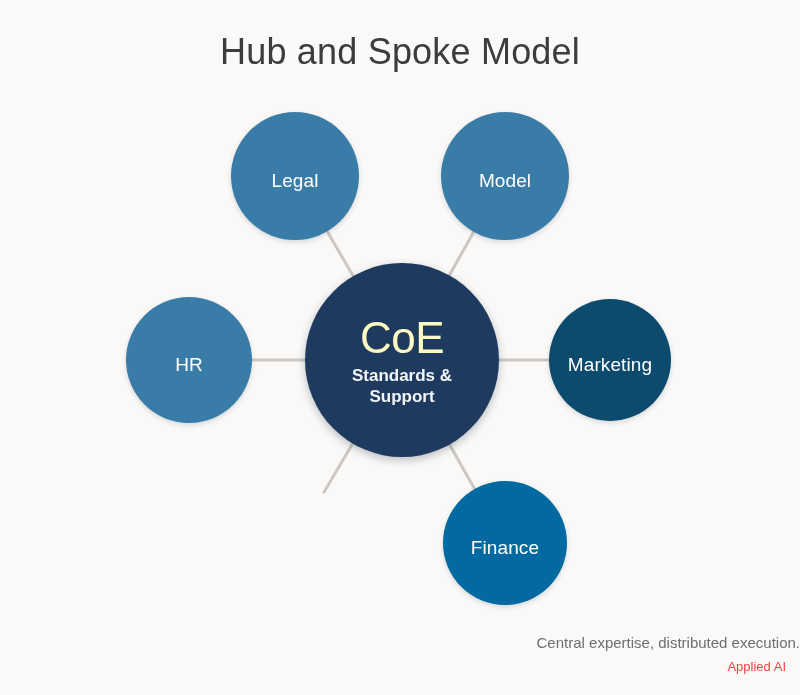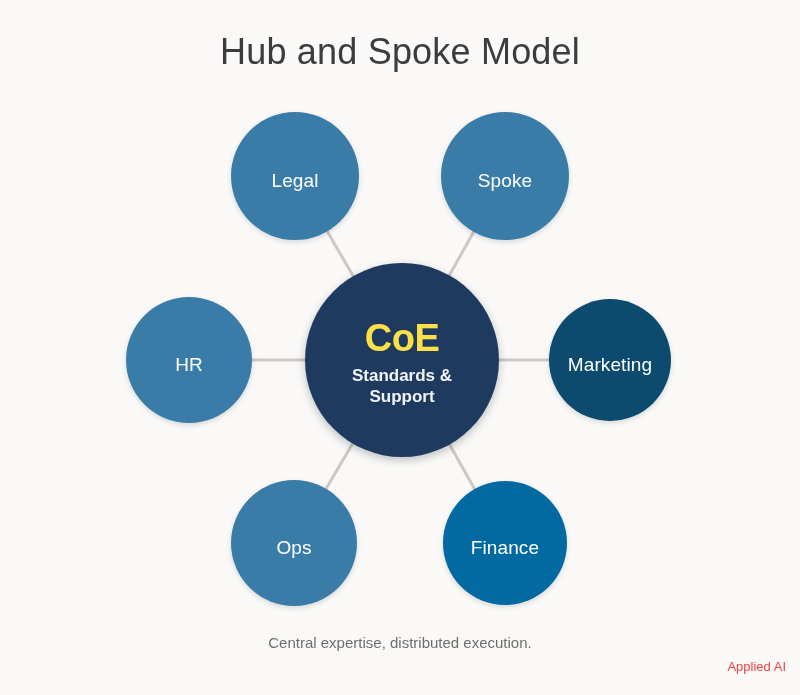--- a/index.html
+++ b/index.html
@@ -60,40 +60,40 @@
     white-space: nowrap;
     letter-spacing: 0.1px;
     margin-top: 10px;
   }
   #hub-node {
     background: #1e3a5f;
     box-shadow: 0 3px 9px rgba(20,35,60,0.28);
     z-index: 3;
   }
   #hub-title {
-    font-size: 38px;
-    font-weight: 700;
+    font-size: 44px;
+    font-weight: 400;
     line-height: 48px;
-    color: #fde047;
+    color: #fef9c3;
     letter-spacing: -0.5px;
   }
   #hub-subtitle {
     font-size: 17px;
     font-weight: 700;
     line-height: 21px;
     color: #f2f5f8;
     margin-top: 3px;
     max-width: 130px;
   }
   #diagram-caption {
     position: absolute;
     left: 0;
     top: 634px;
     width: 800px;
-    text-align: center;
+    text-align: right;
     font-size: 15px;
     font-weight: 400;
     color: #6e6e6e;
   }
   #watermark {
     position: absolute;
     right: 14px;
     top: 659px;
     font-size: 13px;
     color: #ef4444;
@@ -114,34 +114,31 @@
       <line x1="495" y1="360" x2="553" y2="360" stroke="#ccc8c4" stroke-width="3" stroke-linecap="round"></line>
       <line x1="354.73241663767345" y1="440.0922940306089" x2="323.9869614879276" y2="492.1887597010116" stroke="#ccc8c4" stroke-width="3" stroke-linecap="round"></line>
       <line x1="447.6153200870131" y1="441.0446949118777" x2="476.55173585971227" y2="492.4559967216247" stroke="#ccc8c4" stroke-width="3" stroke-linecap="round"></line>
     </svg>
 
   <div class="node spoke-node" style="left: 231px; top: 112px; width: 128px; height: 128px; background: rgb(58, 124, 168);">
     <span class="spoke-label">Legal</span>
   </div>
 
   <div class="node spoke-node" style="left: 441px; top: 112px; width: 128px; height: 128px; background: rgb(58, 124, 168);">
-    <span class="spoke-label">Spoke</span>
+    <span class="spoke-label">Model</span>
   </div>
 
   <div class="node spoke-node" style="left: 126px; top: 297px; width: 126px; height: 126px; background: rgb(58, 124, 168);">
     <span class="spoke-label">HR</span>
   </div>
 
   <div class="node spoke-node" style="left: 549px; top: 299px; width: 122px; height: 122px; background: #0c4a6e;">
     <span class="spoke-label">Marketing</span>
   </div>
 
-  <div class="node spoke-node" style="left: 231px; top: 480px; width: 126px; height: 126px; background: rgb(58, 124, 168);">
-    <span class="spoke-label">Ops</span>
-  </div>
 
   <div class="node spoke-node" style="left: 443px; top: 481px; width: 124px; height: 124px; background: #0369a1;">
     <span class="spoke-label">Finance</span>
   </div>
 
   <div class="node" id="hub-node" style="left: 305px; top: 263px; width: 194px; height: 194px; background: rgb(30, 58, 95);">
     <span id="hub-title">CoE</span>
     <span id="hub-subtitle">Standards &amp; Support</span>
   </div>
 

